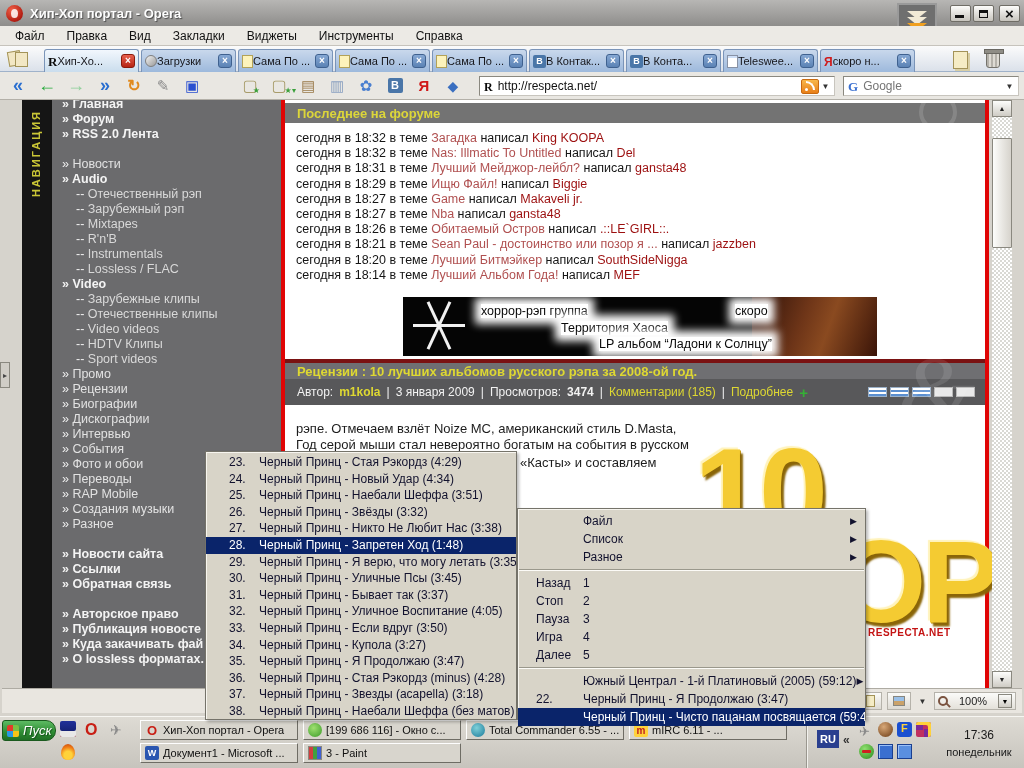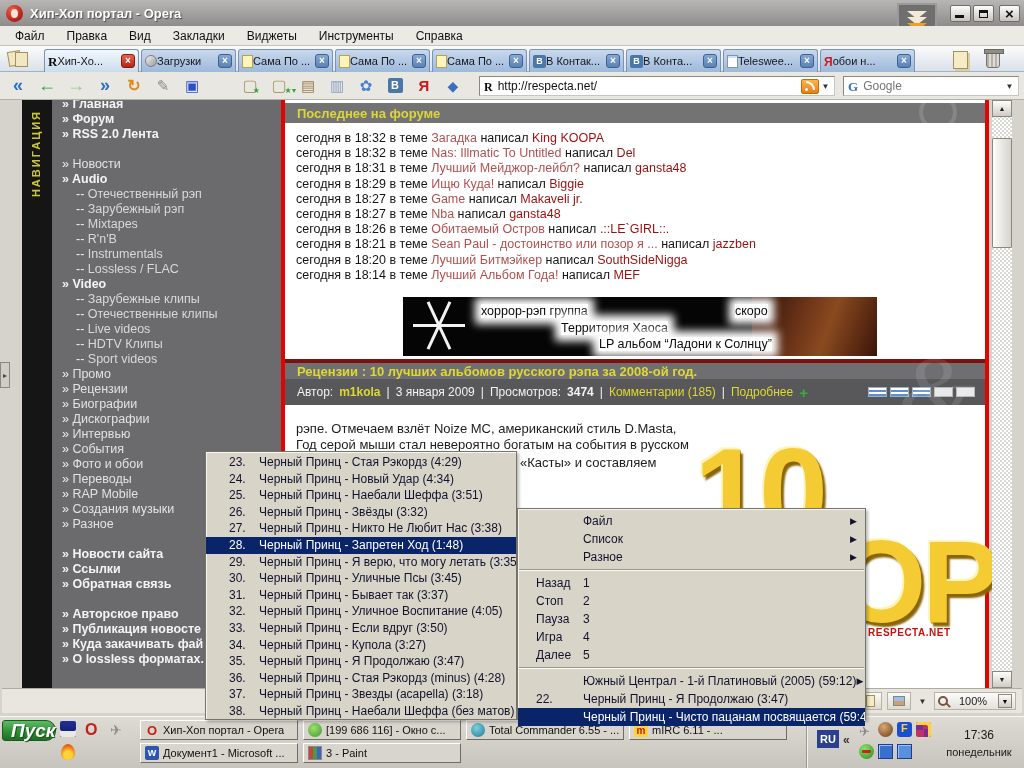--- a/index.html
+++ b/index.html
@@ -212,21 +212,21 @@
   .pm-sep { height:2px; border-top:1px solid #9a988c; border-bottom:1px solid #fcfbf7; margin:3px 1px; }
 
   
   .taskbar { position:absolute; left:0; top:716px; width:1024px; height:52px;
     background:linear-gradient(#dedbd4,#c7c4bd); border-top:1px solid #f7f6f2; z-index:10; }
   .startbtn { position:absolute; left:2px; top:3px; width:54px; height:21px; border-radius:3px 10px 10px 3px;
     background:linear-gradient(#5dbb63,#2e8b33 60%,#1f6f24); border:1px solid #1a5a1e;
     display:flex; align-items:center; gap:4px; padding-left:4px; }
   .startflag { width:12px; height:12px; border-radius:2px;
     background:conic-gradient(#7ac143 0 25%, #f5c418 0 50%, #2a9ae4 0 75%, #e43a2a 0 100%); }
-  .startlabel { color:#fff; font-weight:bold; font-style:italic; font-size:19px; text-shadow:1px 1px 1px #14501a; }
+  .startlabel { color:#fff; font-weight:normal; font-style:italic; font-size:13px; text-shadow:1px 1px 1px #14501a; }
   .quick { position:absolute; left:58px; top:0; width:78px; height:52px; }
   .icx { display:inline-block; width:16px; height:16px; position:absolute; }
   .q-floppy { left:2px; top:4px; background:linear-gradient(#20309a,#101a60); border-radius:2px;
     box-shadow:inset 0 -6px 0 #e8e8e8, inset 0 -4px 0 #c02020; }
   .q-opera { left:27px; top:4px; } .q-opera::before { content:"O"; color:#c81e14; font-weight:bold; font-size:16px; }
   .q-moth { left:52px; top:4px; } .q-moth::before { content:"✈"; color:#8a8a8a; font-size:14px; }
   .q-flame { left:3px; top:27px; width:14px; height:16px; border-radius:50% 50% 50% 50%/60% 60% 40% 40%;
     background:radial-gradient(circle at 50% 70%, #ffd23a 0 30%, #f08018 60%, #c03808 100%); }
   .task-rows { position:absolute; left:140px; top:3px; }
   .task-row { display:flex; gap:5px; margin-bottom:3px; height:20px; }
@@ -346,21 +346,21 @@
         </div>
 
         <div class="tab">
           <span class="ticon ti-page"></span>
           <span class="tablabel">Teleswee...</span>
           <span class="tclose"></span>
         </div>
 
         <div class="tab">
           <span class="ticon ti-ya"></span>
-          <span class="tablabel">обои н...</span>
+          <span class="tablabel">скоро н...</span>
           <span class="tclose"></span>
         </div>
       </div>
     <span class="newpage"></span>
     <span class="trash"></span>
   </div>
 
   <div class="toolbar">
     <div class="tbicons">
 
@@ -451,21 +451,21 @@
         <div class="side-item sub">
           <span>Зарубежные клипы</span>
         </div>
 
         <div class="side-item sub">
           <span>Отечественные клипы</span>
         </div>
 
 
         <div class="side-item sub">
-          <span>Live videos</span>
+          <span>Video videos</span>
         </div>
 
         <div class="side-item sub">
           <span>HDTV Клипы</span>
         </div>
 
         <div class="side-item sub">
           <span>Sport videos</span>
         </div>
 
@@ -569,21 +569,21 @@
 
       <div class="post">
         <span class="pre">сегодня в 18:31 в теме</span>
         <span class="topic">Лучший Мейджор-лейбл?</span>
         <span class="wrote">написал</span>
         <span class="author">gansta48</span>
       </div>
 
       <div class="post">
         <span class="pre">сегодня в 18:29 в теме</span>
-        <span class="topic">Ищю Куда!</span>
+        <span class="topic">Ищю Файл!</span>
         <span class="wrote">написал</span>
         <span class="author">Biggie</span>
       </div>
 
       <div class="post">
         <span class="pre">сегодня в 18:27 в теме</span>
         <span class="topic">Game</span>
         <span class="wrote">написал</span>
         <span class="author">Makaveli jr.</span>
       </div>

